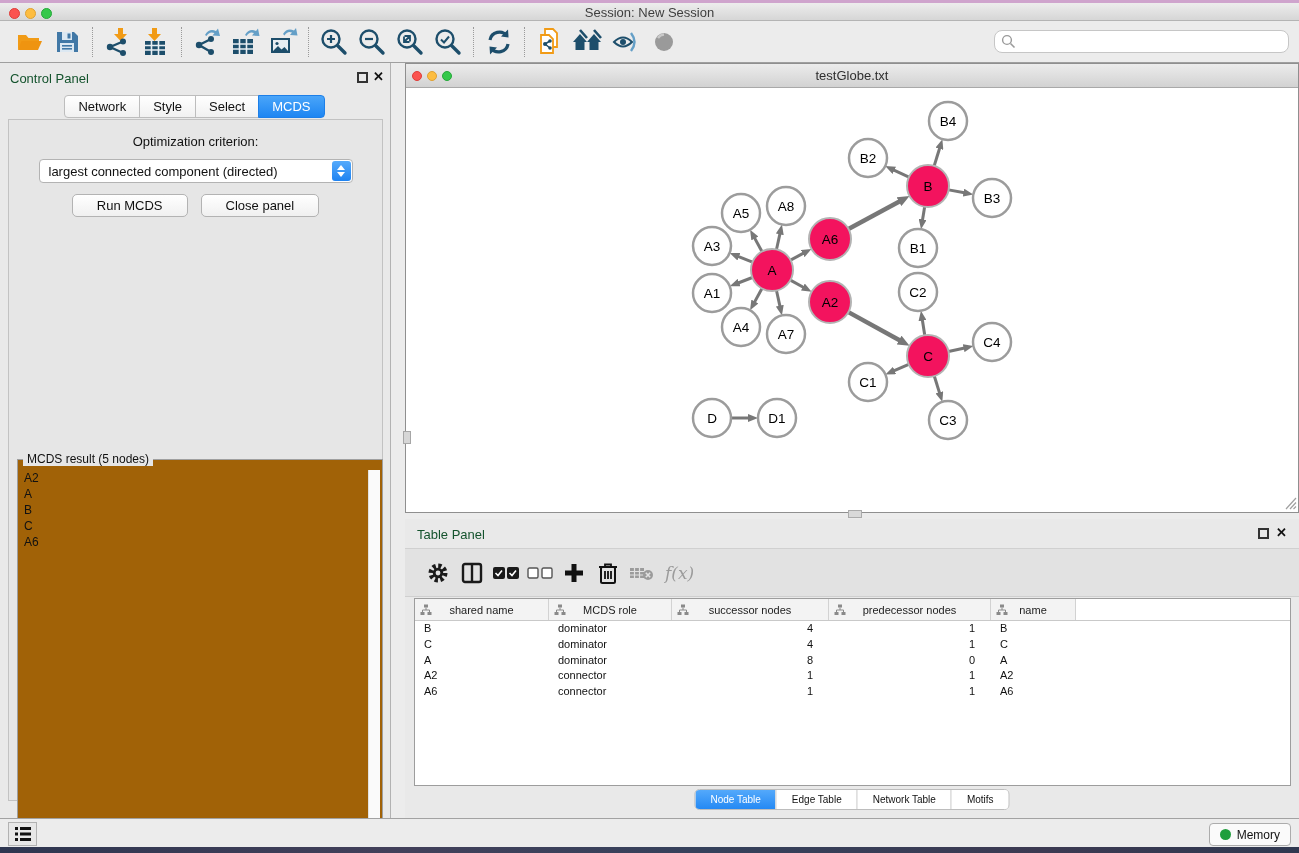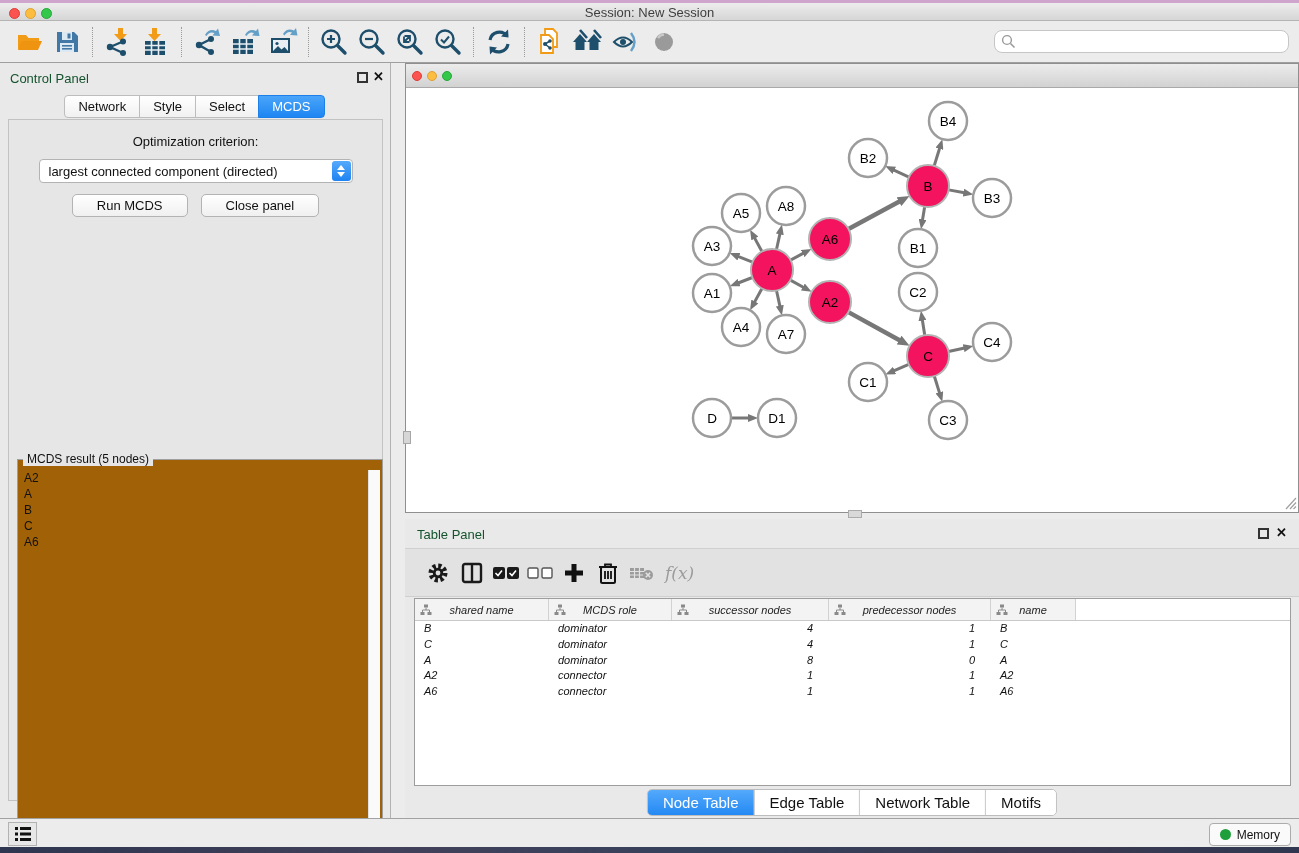--- a/index.html
+++ b/index.html
@@ -76,32 +76,32 @@
   .split-h { position:absolute; left:403px; top:431px; width:8px; height:13px; background:#d6d6d6; border:1px solid #a6a6a6; }
   .split-v { position:absolute; left:848px; top:510px; width:14px; height:8px; background:#d9d9d9; border:1px solid #ababab; }
   .resize-grip { position:absolute; left:1282px; top:494px; width:15px; height:16px; }
 
   
   .table-panel { position:absolute; left:405px; top:519px; width:894px; height:299px; background:#e9e9e9; }
   .tp-toolbar { position:absolute; left:0; right:0; top:29px; height:49px; background:#e2e2e2;
     border-top:1px solid #d0d0d0; border-bottom:1px solid #cfcfcf; display:flex; align-items:center; padding-left:16px; }
   .tp-btn { width:34px; height:34px; display:flex; align-items:center; justify-content:center; flex:0 0 auto; }
   .fx { font-family:"DejaVu Serif", serif; font-style:italic; font-size:17px; color:#9b9b9b; margin-left:6px; }
-  .ntable { position:absolute; left:9px; top:79px; width:877px; height:188px; background:#fff; border:1px solid #9d9d9d; overflow:hidden;font-style:italic; }
+  .ntable { position:absolute; left:9px; top:79px; width:877px; height:188px; background:#fff; border:1px solid #9d9d9d; overflow:hidden; }
   .thead { display:flex; height:22px; border-bottom:1px solid #c9c9c9; }
   .th { position:relative; background:#f3f3f3; border-right:1px solid #d2d2d2; font-size:11px; color:#222;
     display:flex; align-items:center; justify-content:center; }
   .th svg { position:absolute; left:5px; top:5px; }
   .trow { display:flex; height:15.8px; }
   .td { font-size:11px; color:#111; line-height:15.8px; overflow:hidden; white-space:nowrap; }
   .td.left { padding-left:9px; text-align:left; }
   .td.right { padding-right:16px; text-align:right; }
   .bottom-tabs { position:absolute; left:50%; transform:translateX(-50%); top:270px; display:flex;
     border:1px solid #bdbdbd; border-radius:5px; overflow:hidden; background:#fff; }
-  .btab { padding:4px 15px; font-size:15px; color:#111; border-left:1px solid #c9c9c9; background:#fff; }
+  .btab { padding:4px 15px; font-size:10px; color:#111; border-left:1px solid #c9c9c9; background:#fff; }
   .btab:first-child { border-left:none; }
   .btab.sel { background:linear-gradient(#54a9fb,#2489f4); color:#fff; }
 
   
   .status-bar { position:absolute; left:0; top:818px; width:1299px; height:29px; background:#ececec; border-top:1px solid #a2a2a2; }
   .task-btn { position:absolute; left:8px; top:3px; width:29px; height:24px; background:#e7e7e7;
     border:1px solid #b2b2b2; display:flex; align-items:center; justify-content:center; }
   .mem-btn { position:absolute; right:8px; top:4px; height:23px; padding:0 10px; display:flex; align-items:center; gap:6px;
     background:#fafafa; border:1px solid #acacac; border-radius:4px; }
   .mem-dot { width:11px; height:11px; border-radius:50%; background:#1f9e3c; }
@@ -296,20 +296,21 @@
         <div class="vscroll"></div>
       </div>
     </div>
   </div>
 
   <div class="net-win">
     <div class="net-titlebar">
       <span class="tl2 red"></span>
       <span class="tl2 yel"></span>
       <span class="tl2 grn"></span>
+      <span class="title">testGlobe.txt</span>
     </div>
     <div class="net-canvas">
       <svg id="graph-svg" width="892" height="424" viewBox="0 0 892 424">
         <defs>
           <marker id="arrow" viewBox="0 0 10 8" refX="1" refY="4" markerWidth="10" markerHeight="8" orient="auto" markerUnits="userSpaceOnUse">
             <path d="M0,0 L10,4 L0,8 Z" fill="#777777"></path>
           </marker>
           <marker id="arrowBig" viewBox="0 0 12 10" refX="1" refY="5" markerWidth="12" markerHeight="10" orient="auto" markerUnits="userSpaceOnUse">
             <path d="M0,0 L12,5 L0,10 Z" fill="#777777"></path>
           </marker>

